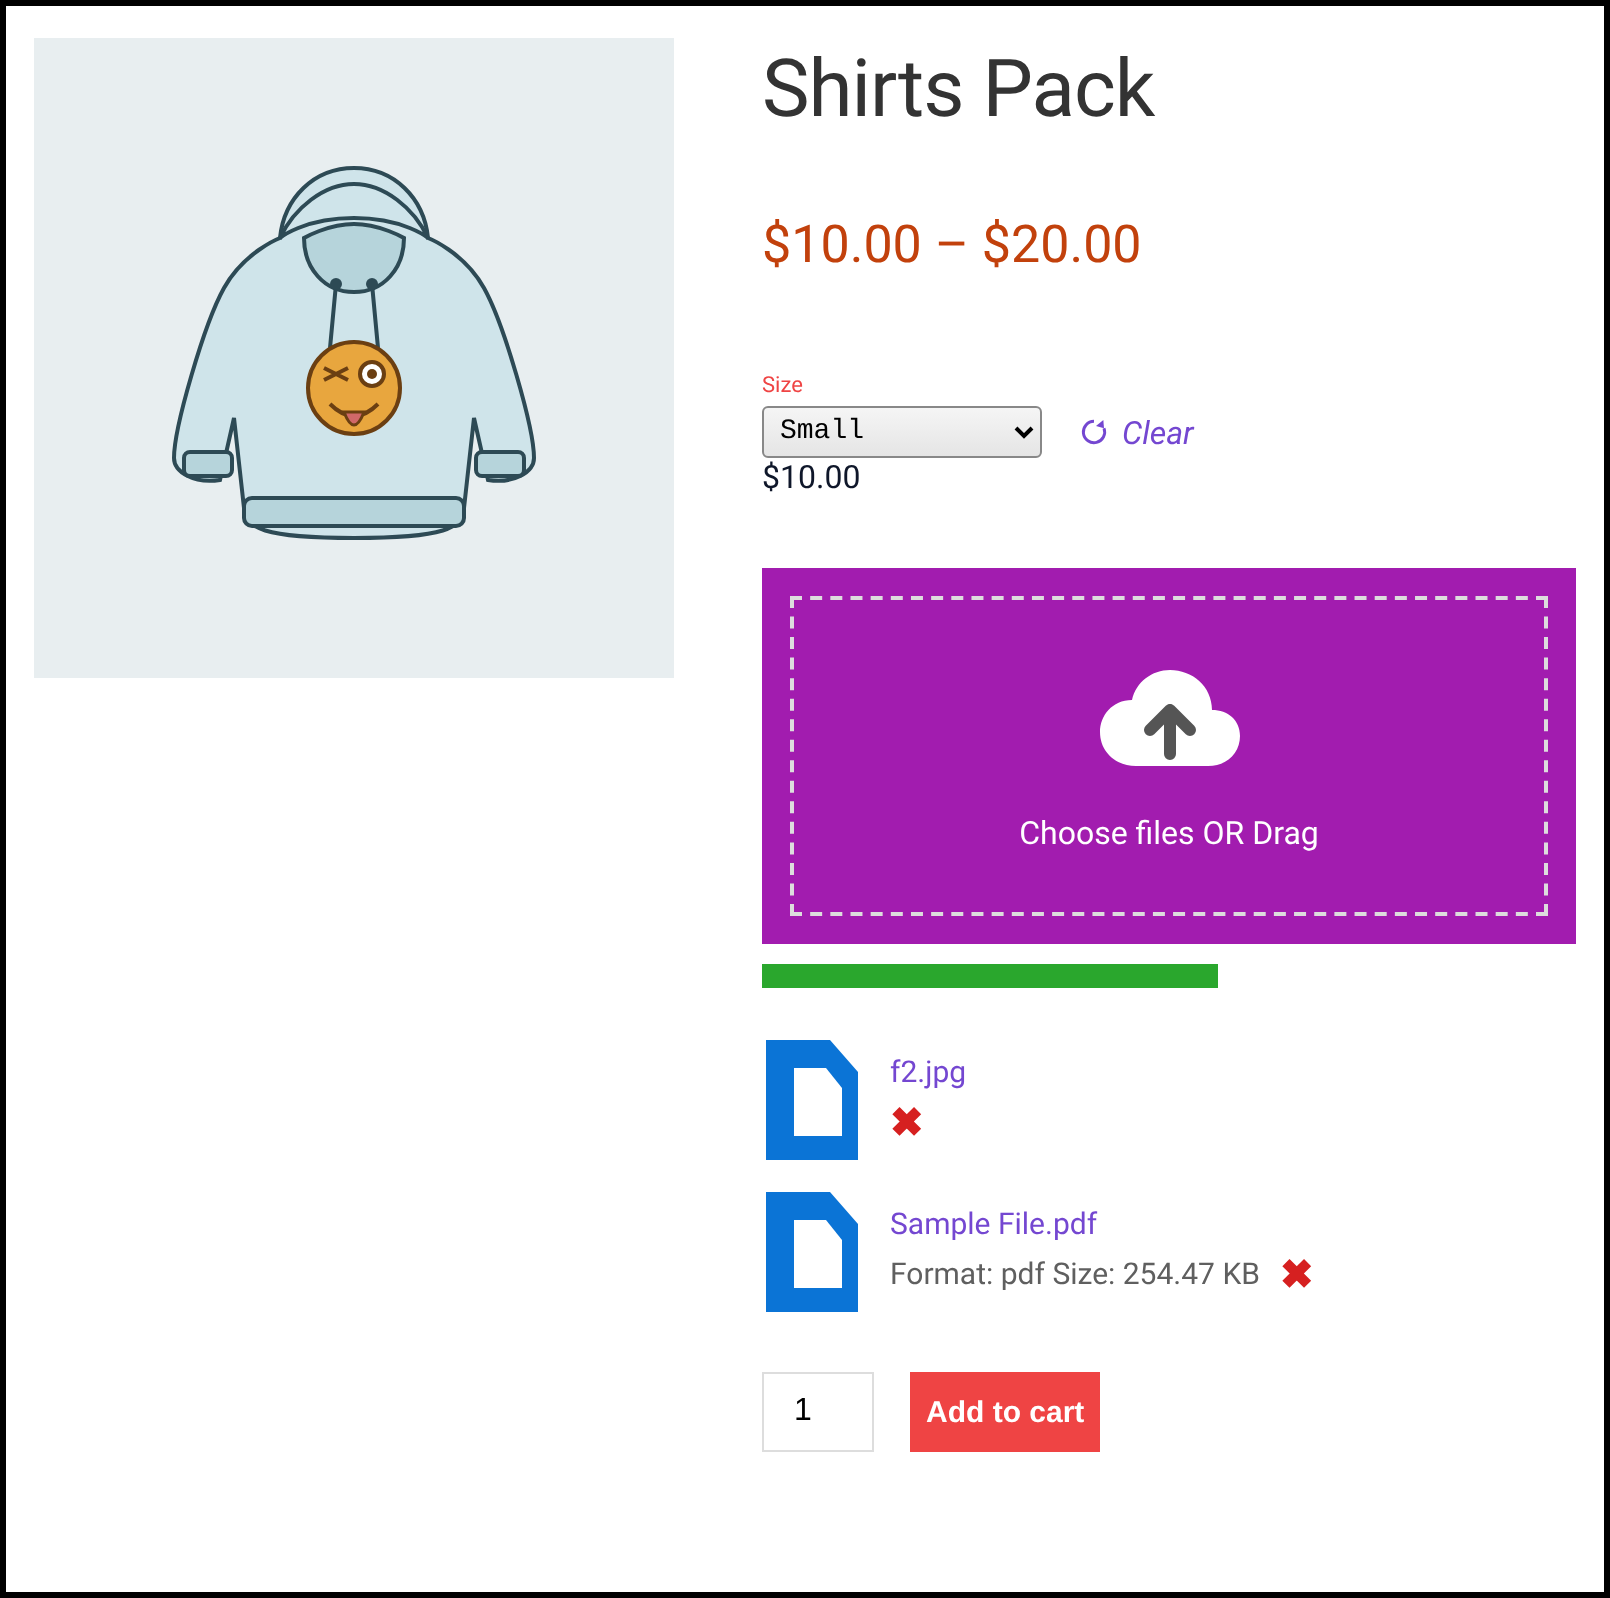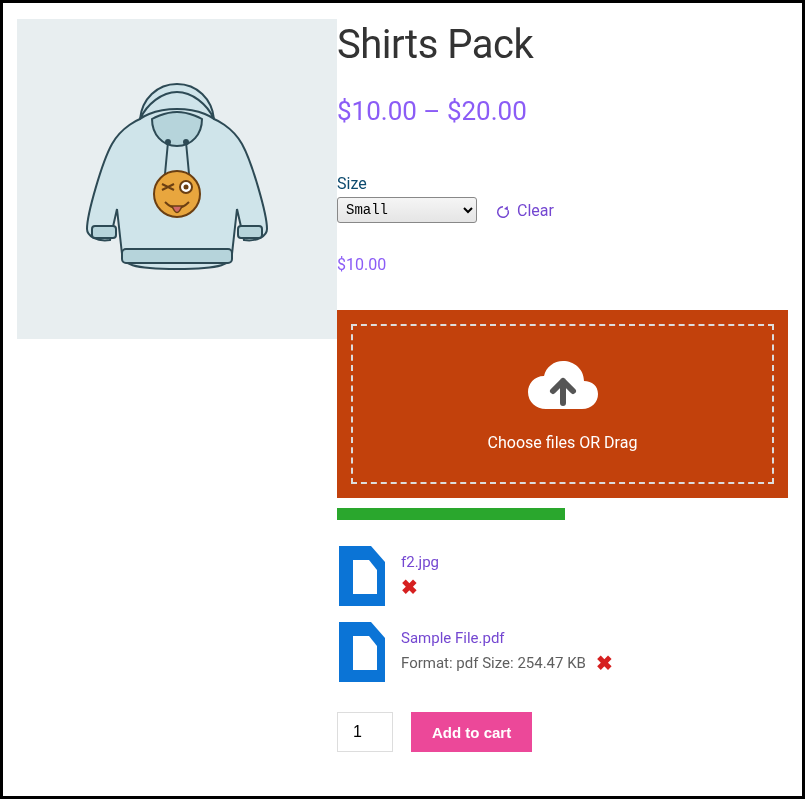--- a/index.html
+++ b/index.html
@@ -1,48 +1,48 @@
 <!DOCTYPE html>
 <html><head>
 <meta charset="utf-8">
 <style>
   * { box-sizing: border-box; margin: 0; padding: 0; }
   body { font-family: -apple-system, BlinkMacSystemFont, "Segoe UI", Roboto, sans-serif; background: #fff; color: #333; }
   .frame { width: 805px; height: 799px; border: 3px solid #000; padding: 16px 14px; position: relative; }
-  .cols { display: flex; }
+  .cols { display: flex; gap: 44px; }
   .left { flex: 0 0 320px; }
   .right { flex: 1; }
   .product-image-box { width: 320px; height: 320px; background: #e8eef0; display: flex; align-items: center; justify-content: center; }
   .product-image-box svg { width: 230px; height: 230px; }
   h1.title { font-size: 40px; font-weight: 400; color: #333; margin-top: 2px; letter-spacing: -0.5px; }
-  .price-range { margin-top: 28px; font-size: 26px; color: #8b5cf6; }
+  .price-range { margin-top: 40px; font-size: 26px; color: #c2410c; }
   .variation { margin-top: 48px; }
-  .variation-label { font-size: 16px; color: #0c4a6e; display: block; margin-bottom: 4px; }
+  .variation-label { font-size: 11px; color: #ef4444; display: block; margin-bottom: 4px; }
   .variation-row { display: flex; align-items: center; gap: 18px; }
   select.size-select { width: 140px; height: 26px; font-size: 14px; background: linear-gradient(#f5f5f5,#e5e5e5); border: 1px solid #888; border-radius: 3px; padding: 0 4px; font-family: Liberation Mono, monospace; }
-  .clear-link { display: inline-flex; align-items: flex-end; gap: 6px; color: #7447d1; font-size: 16px; cursor: pointer; }
+  .clear-link { display: inline-flex; align-items: center; gap: 6px; color: #7447d1; font-size: 16px; cursor: pointer; font-style: italic; }
   .clear-link svg { width: 16px; height: 16px; }
-  .chosen-price { margin-top: 32px; font-size: 16px; color: #8b5cf6; }
-  .upload-outer { margin-top: 36px; background: #c2410c; padding: 14px; }
+  .chosen-price { margin-top: 0; font-size: 16px; color: #0f172a; }
+  .upload-outer { margin-top: 36px; background: #a21caf; padding: 14px; }
   .upload-inner { border: 2px dashed #ddd; height: 160px; display: flex; flex-direction: column; align-items: center; justify-content: center; color: #fff; cursor: pointer; }
   .upload-inner svg { width: 74px; height: 58px; fill: #fff; }
   .upload-text { margin-top: 18px; font-size: 16px; }
   .progress-bar { margin-top: 10px; width: 228px; height: 12px; background: #2aa72d; }
   .progress-text { margin-top: 6px; font-size: 16px; color: #6b6b6b; }
   .file-list { margin-top: 26px; }
   .file-row { display: flex; align-items: flex-start; gap: 14px; margin-bottom: 16px; }
   .file-icon { width: 50px; height: 60px; }
   .file-icon svg { width: 50px; height: 60px; }
   .file-meta { padding-top: 6px; }
   .file-name { color: #7447d1; font-size: 15px; cursor: pointer; }
   .file-sub { color: #5f5f5f; font-size: 15px; margin-top: 6px; display: flex; align-items: center; gap: 10px; }
   .file-delete { color: #d62020; font-size: 20px; font-weight: 700; cursor: pointer; line-height: 1; }
   .cart-row { margin-top: 30px; display: flex; align-items: center; gap: 18px; }
   .qty-input { width: 56px; height: 40px; border: 1px solid #ddd; font-size: 16px; text-align: center; padding: 0 4px; }
-  .add-to-cart { height: 40px; padding: 0 21px; background: #ec4899; color: #fff; border: none; font-size: 15px; font-weight: 600; cursor: pointer; }
+  .add-to-cart { height: 40px; padding: 0 8px; background: #ef4444; color: #fff; border: none; font-size: 15px; font-weight: 600; cursor: pointer; }
 </style>
 </head>
 <body>
 
 <div class="frame">
   <div class="cols">
     <div class="left">
       <div class="product-image-box">
         <svg viewBox="0 0 230 230">
 

